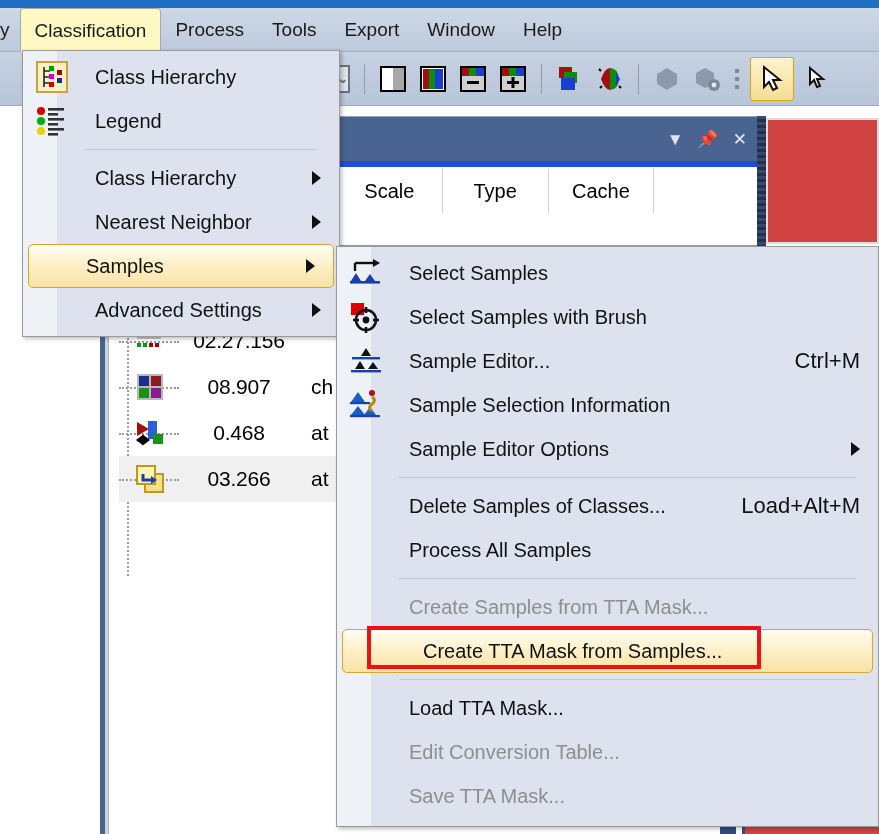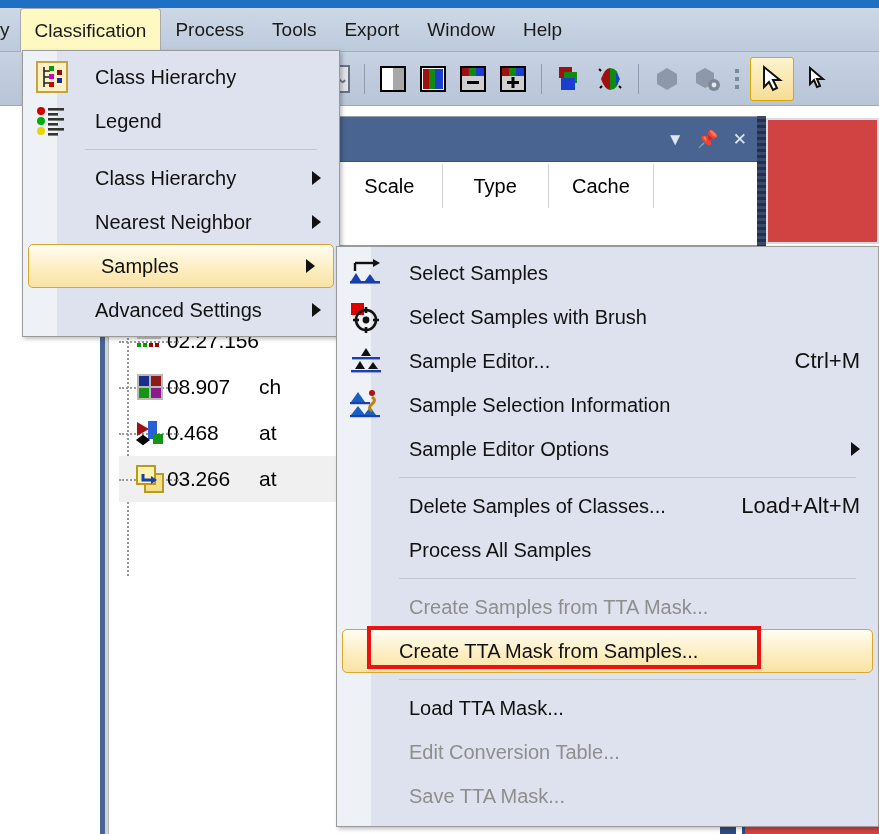--- a/index.html
+++ b/index.html
@@ -71,22 +71,23 @@
     border-right: 3px solid #cfd4dc;
   }
   .tree-content {
     position: absolute; left: 108px; top: 106px; right: 0; bottom: 0;
     background: #ffffff; border-left: 1px solid #b7b7b7;
   }
 
   .tree-rows { position: absolute; left: 10px; top: 212px; width: 260px; }
   .tree-row {
     height: 46px; display: flex; align-items: center;
-    font-size: 21px; color: #000; gap: 0; padding-left: 14px;
+    font-size: 21px; color: #000; gap: 26px; padding-left: 14px;
     position: relative;
+    text-align: center;
   }
   .tree-row.selected { background: #f0f0f0; }
   .tree-row .dots {
     position: absolute; left: 0; top: 50%;
     width: 60px; border-top: 2px dotted #9a9a9a;
   }
   .tree-row .tree-icon { width: 34px; height: 34px; position: relative; z-index:2; flex: none; }
   .tree-row .val { min-width: 92px; letter-spacing: -0.2px; }
   .tree-row .lbl { color: #000; }
   .tree-vline {
@@ -99,21 +100,21 @@
     position: absolute; left: 336px; top: 116px; width: 424px; height: 130px;
     background: #ffffff; border: 1px solid #9aa0a8;
   }
   .dock-title {
     height: 44px; background: #4a6491; display: flex; align-items: center;
     justify-content: flex-end; gap: 14px; padding-right: 12px; color: #dfe6f2;
   }
   .dock-title .ico { font-size: 17px; line-height: 1; cursor: default; }
   .dock-cols {
     display: flex; height: 56px; background: #fff;
-    border-top: 1px solid #1d4ed8;
+    border-top: 6px solid #1d4ed8;
   }
   .dock-col {
     flex: 1; display: flex; align-items: center; justify-content: center;
     font-size: 20px; color: #000; border-right: 1px solid #d2d2d2;
     height: 44px; margin-top: 2px;
   }
   .dock-col:last-child { border-right: none; }
   .dock-scroll {
     position: absolute; left: 757px; top: 116px; width: 9px; height: 130px;
     background: repeating-linear-gradient(#38496b, #38496b 3px, #22304b 3px, #22304b 6px);
@@ -153,23 +154,23 @@
   .mi .acc { margin-left: auto; font-size: 22px; color: #111; padding-left: 30px; }
   .mi .arrow {
     margin-left: auto; width: 0; height: 0;
     border-left: 9px solid #111; border-top: 7px solid transparent;
     border-bottom: 7px solid transparent;
   }
   .mi.disabled { color: #8e8e8e; }
   .mi.highlight {
     background: linear-gradient(#fffdf2, #fdeec2 55%, #f9e2a4);
     border: 1px solid #d9a72a; border-radius: 5px;
-    margin: 0 5px; padding-left: 72px;
-  }
-  #menu-samples .mi.highlight { padding-left: 56px; }
+    margin: 0 5px; padding-left: 57px;
+  }
+  #menu-samples .mi.highlight { padding-left: 80px; }
   .mi-icon {
     position: absolute; left: 10px; top: 50%; transform: translateY(-50%);
     width: 38px; height: 38px;
   }
   .msep { height: 1px; background: #c3c7cf; margin: 6px 22px 6px 62px; }
 
   .annot-box {
     position: absolute; left: 367px; top: 626px; width: 394px; height: 43px;
     border: 4px solid #ee1111; z-index: 80; pointer-events: none;
   }

